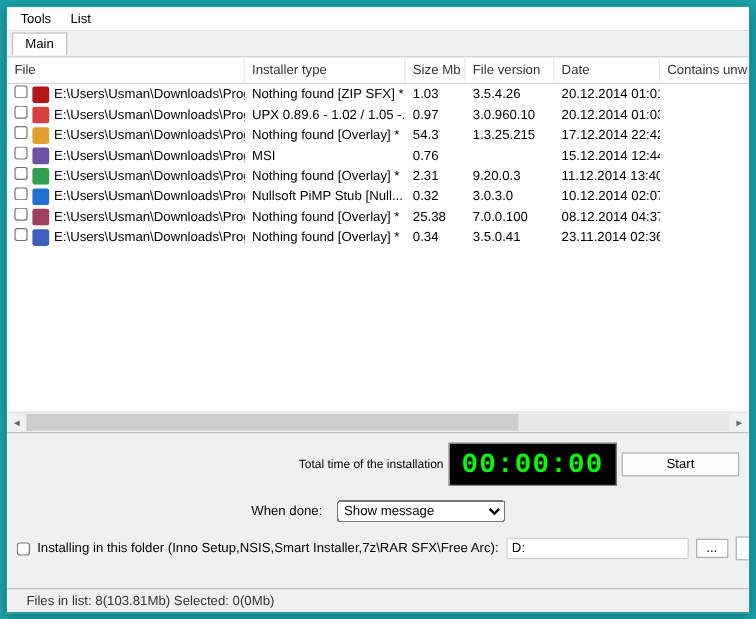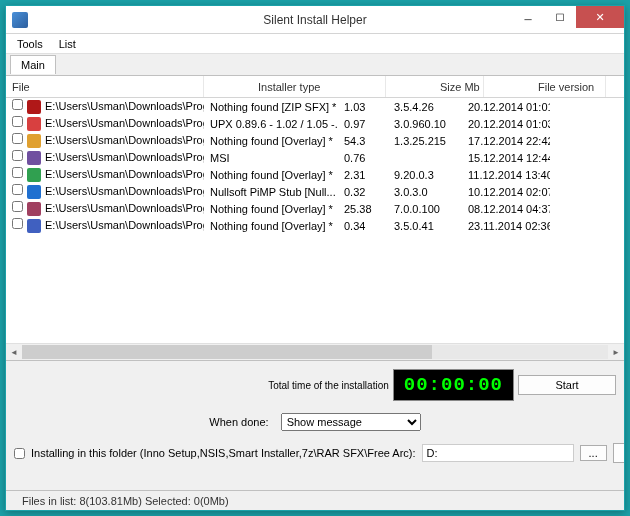--- a/index.html
+++ b/index.html
@@ -14,21 +14,21 @@
 .win-btn.max::before { content: "☐"; }
 .win-btn.close { background: #c75050; color: #fff; width: 48px; }
 .win-btn.close::before { content: "✕"; font-size: 11px; }
 .menubar { height: 20px; background: #fff; display: flex; align-items: center; padding: 0 3px; border-bottom: 1px solid #e0e0e0; }
 .menu-item { padding: 2px 8px; cursor: default; }
 .tabbar { height: 22px; background: #f0f0f0; display: flex; align-items: flex-start; padding: 0 4px; border-bottom: 1px solid #c0c0c0; }
 .tab { padding: 3px 10px; background: #f0f0f0; border: 1px solid #c0c0c0; border-bottom: none; margin-right: 2px; cursor: default; }
 .tab.active { background: #fff; position: relative; top: 1px; }
 .content { flex: 1; display: flex; flex-direction: column; background: #fff; overflow: hidden; }
 .table-wrap { flex: 1; overflow: hidden; position: relative; }
-.table-header { display: flex; background: #fff; border-bottom: 1px solid #d4d4d4; height: 22px; align-items: center; gap: 48px; }
+.table-header { display: flex; background: #fff; border-bottom: 1px solid #d4d4d4; height: 22px; align-items: center; }
 .table-header > div { padding: 0 6px; border-right: 1px solid #e8e8e8; white-space: nowrap; overflow: hidden; font-weight: normal; color: #333; height: 100%; display: flex; align-items: center; }
 .table-body { overflow-y: auto; overflow-x: hidden; }
 .col-file { width: 198px; flex-shrink: 0; }
 .col-type { width: 134px; flex-shrink: 0; }
 .col-size { width: 50px; flex-shrink: 0; }
 .col-ver { width: 74px; flex-shrink: 0; }
 .col-date { width: 88px; flex-shrink: 0; }
 .col-cont { flex: 1; min-width: 0; }
 .row { display: flex; height: 17px; align-items: center; }
 .row > div { padding: 0 6px; white-space: nowrap; overflow: hidden; text-overflow: clip; }
@@ -36,44 +36,35 @@
 .file-icon { width: 14px; height: 14px; display: inline-block; margin-right: 4px; vertical-align: middle; border-radius: 2px; }
 .scroll-h { height: 17px; background: #f0f0f0; border-top: 1px solid #e0e0e0; display: flex; align-items: center; }
 .scroll-h::before { content: "◄"; font-size: 8px; padding: 0 4px; color: #666; }
 .scroll-h::after { content: "►"; font-size: 8px; padding: 0 4px; color: #666; margin-left: auto; }
 .scroll-track { flex: 1; height: 14px; background: #e8e8e8; position: relative; }
 .scroll-thumb { position: absolute; height: 100%; background: #cdcdcd; left: 0; width: 70%; }
 .bottom-panel { height: 130px; background: #f0f0f0; border-top: 1px solid #c0c0c0; padding: 8px; display: flex; flex-direction: column; }
 .bp-row { display: flex; align-items: center; gap: 8px; }
 .timer-box { margin-left: auto; display: flex; align-items: center; gap: 4px; }
 .timer-label { font-size: 10px; }
-.timer-display { background: #000; color: #0f0; font-family: 'Courier New', monospace; font-size: 19px; font-weight: bold; padding: 4px 10px; letter-spacing: 1px; border: 1px solid #888; }
+.timer-display { background: #000; color: #0f0; font-family: 'Courier New', monospace; font-size: 23px; font-weight: bold; padding: 4px 10px; letter-spacing: 1px; border: 1px solid #888; }
 .btn { background: #fdfdfd; border: 1px solid #adadad; padding: 3px 20px; cursor: default; }
 .btn:disabled { color: #a0a0a0; }
 .when-done { display: flex; align-items: center; gap: 12px; justify-content: center; margin-top: 12px; }
 .when-done select { width: 140px; padding: 1px; }
 .folder-row { display: flex; align-items: center; gap: 6px; margin-top: 12px; }
 .folder-row input[type=checkbox] { width: 11px; height: 11px; }
 .folder-row .label { flex-shrink: 0; }
 .folder-row .path-input { flex: 1; background: #fff; border: 1px solid #ccc; padding: 1px 4px; height: 18px; }
 .statusbar { height: 20px; background: #f0f0f0; border-top: 1px solid #c0c0c0; display: flex; align-items: center; padding: 0 16px; font-size: 11px; color: #333; }
 </style>
 </head>
 <body>
 
 <div class="window">
-  <div class="titlebar">
-    <div class="titlebar-icon"></div>
-    <div class="titlebar-title">Silent Install Helper</div>
-    <div class="win-controls">
-      <div class="win-btn min"></div>
-      <div class="win-btn max"></div>
-      <div class="win-btn close"></div>
-    </div>
-  </div>
   <div class="menubar">
     <div class="menu-item">Tools</div>
     <div class="menu-item">List</div>
   </div>
   <div class="tabbar">
     <div class="tab active">Main</div>
   </div>
   <div class="content">
     <div class="table-wrap">
       <div class="table-header">

